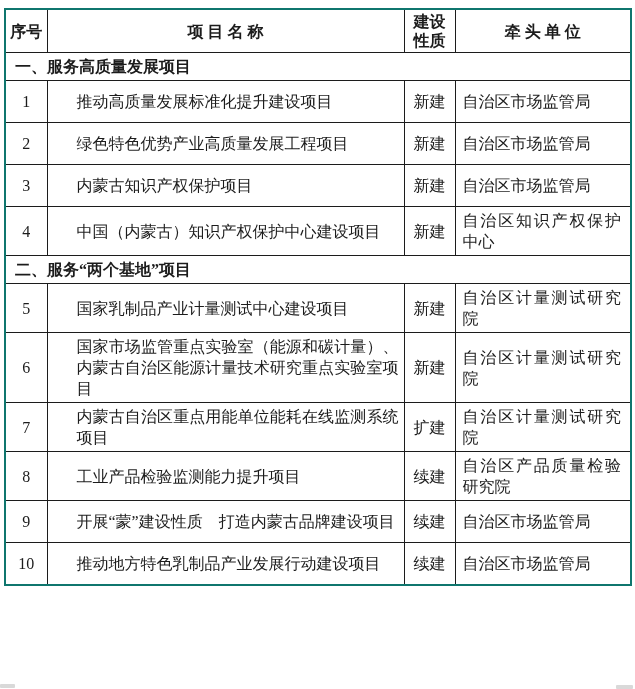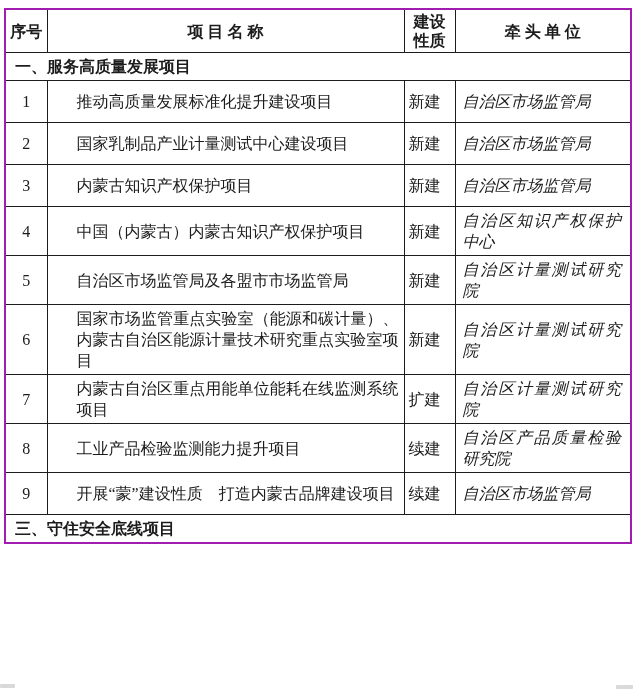--- a/index.html
+++ b/index.html
@@ -19,21 +19,21 @@
     position: absolute;
     inset: 0;
   }
   table.project-table {
     position: absolute;
     left: 4px;
     top: 8px;
     width: 626px;
     border-collapse: collapse;
     table-layout: fixed;
-    border: 2px solid #a21caf;
+    border: 2px solid #0f766e;
   }
   th, td {
     border: 1px solid #1c1c1c;
     font-size: 16px;
     line-height: 21px;
     vertical-align: middle;
     padding: 3px 4px;
     overflow: hidden;
   }
   tr.header-row {
@@ -62,26 +62,26 @@
   }
   td.c-idx {
     text-align: center;
   }
   td.c-name {
     text-align: justify;
     padding-left: 29px;
     padding-right: 5px;
   }
   td.c-nat {
+    text-align: center;
   }
   td.c-unit {
     text-align: justify;
     padding-left: 7px;
     padding-right: 9px;
-    font-style: italic;
   }
   .artifact {
     position: absolute;
     background: #d9d9d9;
     border-radius: 1px;
   }
   .artifact-left {
     left: 0px;
     top: 684px;
     width: 15px;
@@ -119,39 +119,42 @@
           <td colspan="4">一、服务高质量发展项目</td>
         </tr>
         <tr class="data-row">
           <td class="c-idx">1</td>
           <td class="c-name">推动高质量发展标准化提升建设项目</td>
           <td class="c-nat">新建</td>
           <td class="c-unit">自治区市场监管局</td>
         </tr>
         <tr class="data-row">
           <td class="c-idx">2</td>
-          <td class="c-name">国家乳制品产业计量测试中心建设项目</td>
+          <td class="c-name">绿色特色优势产业高质量发展工程项目</td>
           <td class="c-nat">新建</td>
           <td class="c-unit">自治区市场监管局</td>
         </tr>
         <tr class="data-row">
           <td class="c-idx">3</td>
           <td class="c-name">内蒙古知识产权保护项目</td>
           <td class="c-nat">新建</td>
           <td class="c-unit">自治区市场监管局</td>
         </tr>
         <tr class="data-row">
           <td class="c-idx">4</td>
-          <td class="c-name">中国（内蒙古）内蒙古知识产权保护项目</td>
+          <td class="c-name">中国（内蒙古）知识产权保护中心建设项目</td>
           <td class="c-nat">新建</td>
           <td class="c-unit">自治区知识产权保护中心</td>
         </tr>
+        <tr class="section-row">
+          <td colspan="4">二、服务“两个基地”项目</td>
+        </tr>
         <tr class="data-row">
           <td class="c-idx">5</td>
-          <td class="c-name">自治区市场监管局及各盟市市场监管局</td>
+          <td class="c-name">国家乳制品产业计量测试中心建设项目</td>
           <td class="c-nat">新建</td>
           <td class="c-unit">自治区计量测试研究院</td>
         </tr>
         <tr class="data-row">
           <td class="c-idx">6</td>
           <td class="c-name">国家市场监管重点实验室（能源和碳计量）、内蒙古自治区能源计量技术研究重点实验室项目</td>
           <td class="c-nat">新建</td>
           <td class="c-unit">自治区计量测试研究院</td>
         </tr>
         <tr class="data-row">
@@ -165,22 +168,25 @@
           <td class="c-name">工业产品检验监测能力提升项目</td>
           <td class="c-nat">续建</td>
           <td class="c-unit">自治区产品质量检验研究院</td>
         </tr>
         <tr class="data-row">
           <td class="c-idx">9</td>
           <td class="c-name">开展“蒙”建设性质　打造内蒙古品牌建设项目</td>
           <td class="c-nat">续建</td>
           <td class="c-unit">自治区市场监管局</td>
         </tr>
-        <tr class="section-row">
-          <td colspan="4">三、守住安全底线项目</td>
+        <tr class="data-row">
+          <td class="c-idx">10</td>
+          <td class="c-name">推动地方特色乳制品产业发展行动建设项目</td>
+          <td class="c-nat">续建</td>
+          <td class="c-unit">自治区市场监管局</td>
         </tr>
       </tbody>
   </table>
 
   <div class="artifact artifact-left"></div>
   <div class="artifact artifact-right"></div>
 
 </div>
 
 </body></html>

